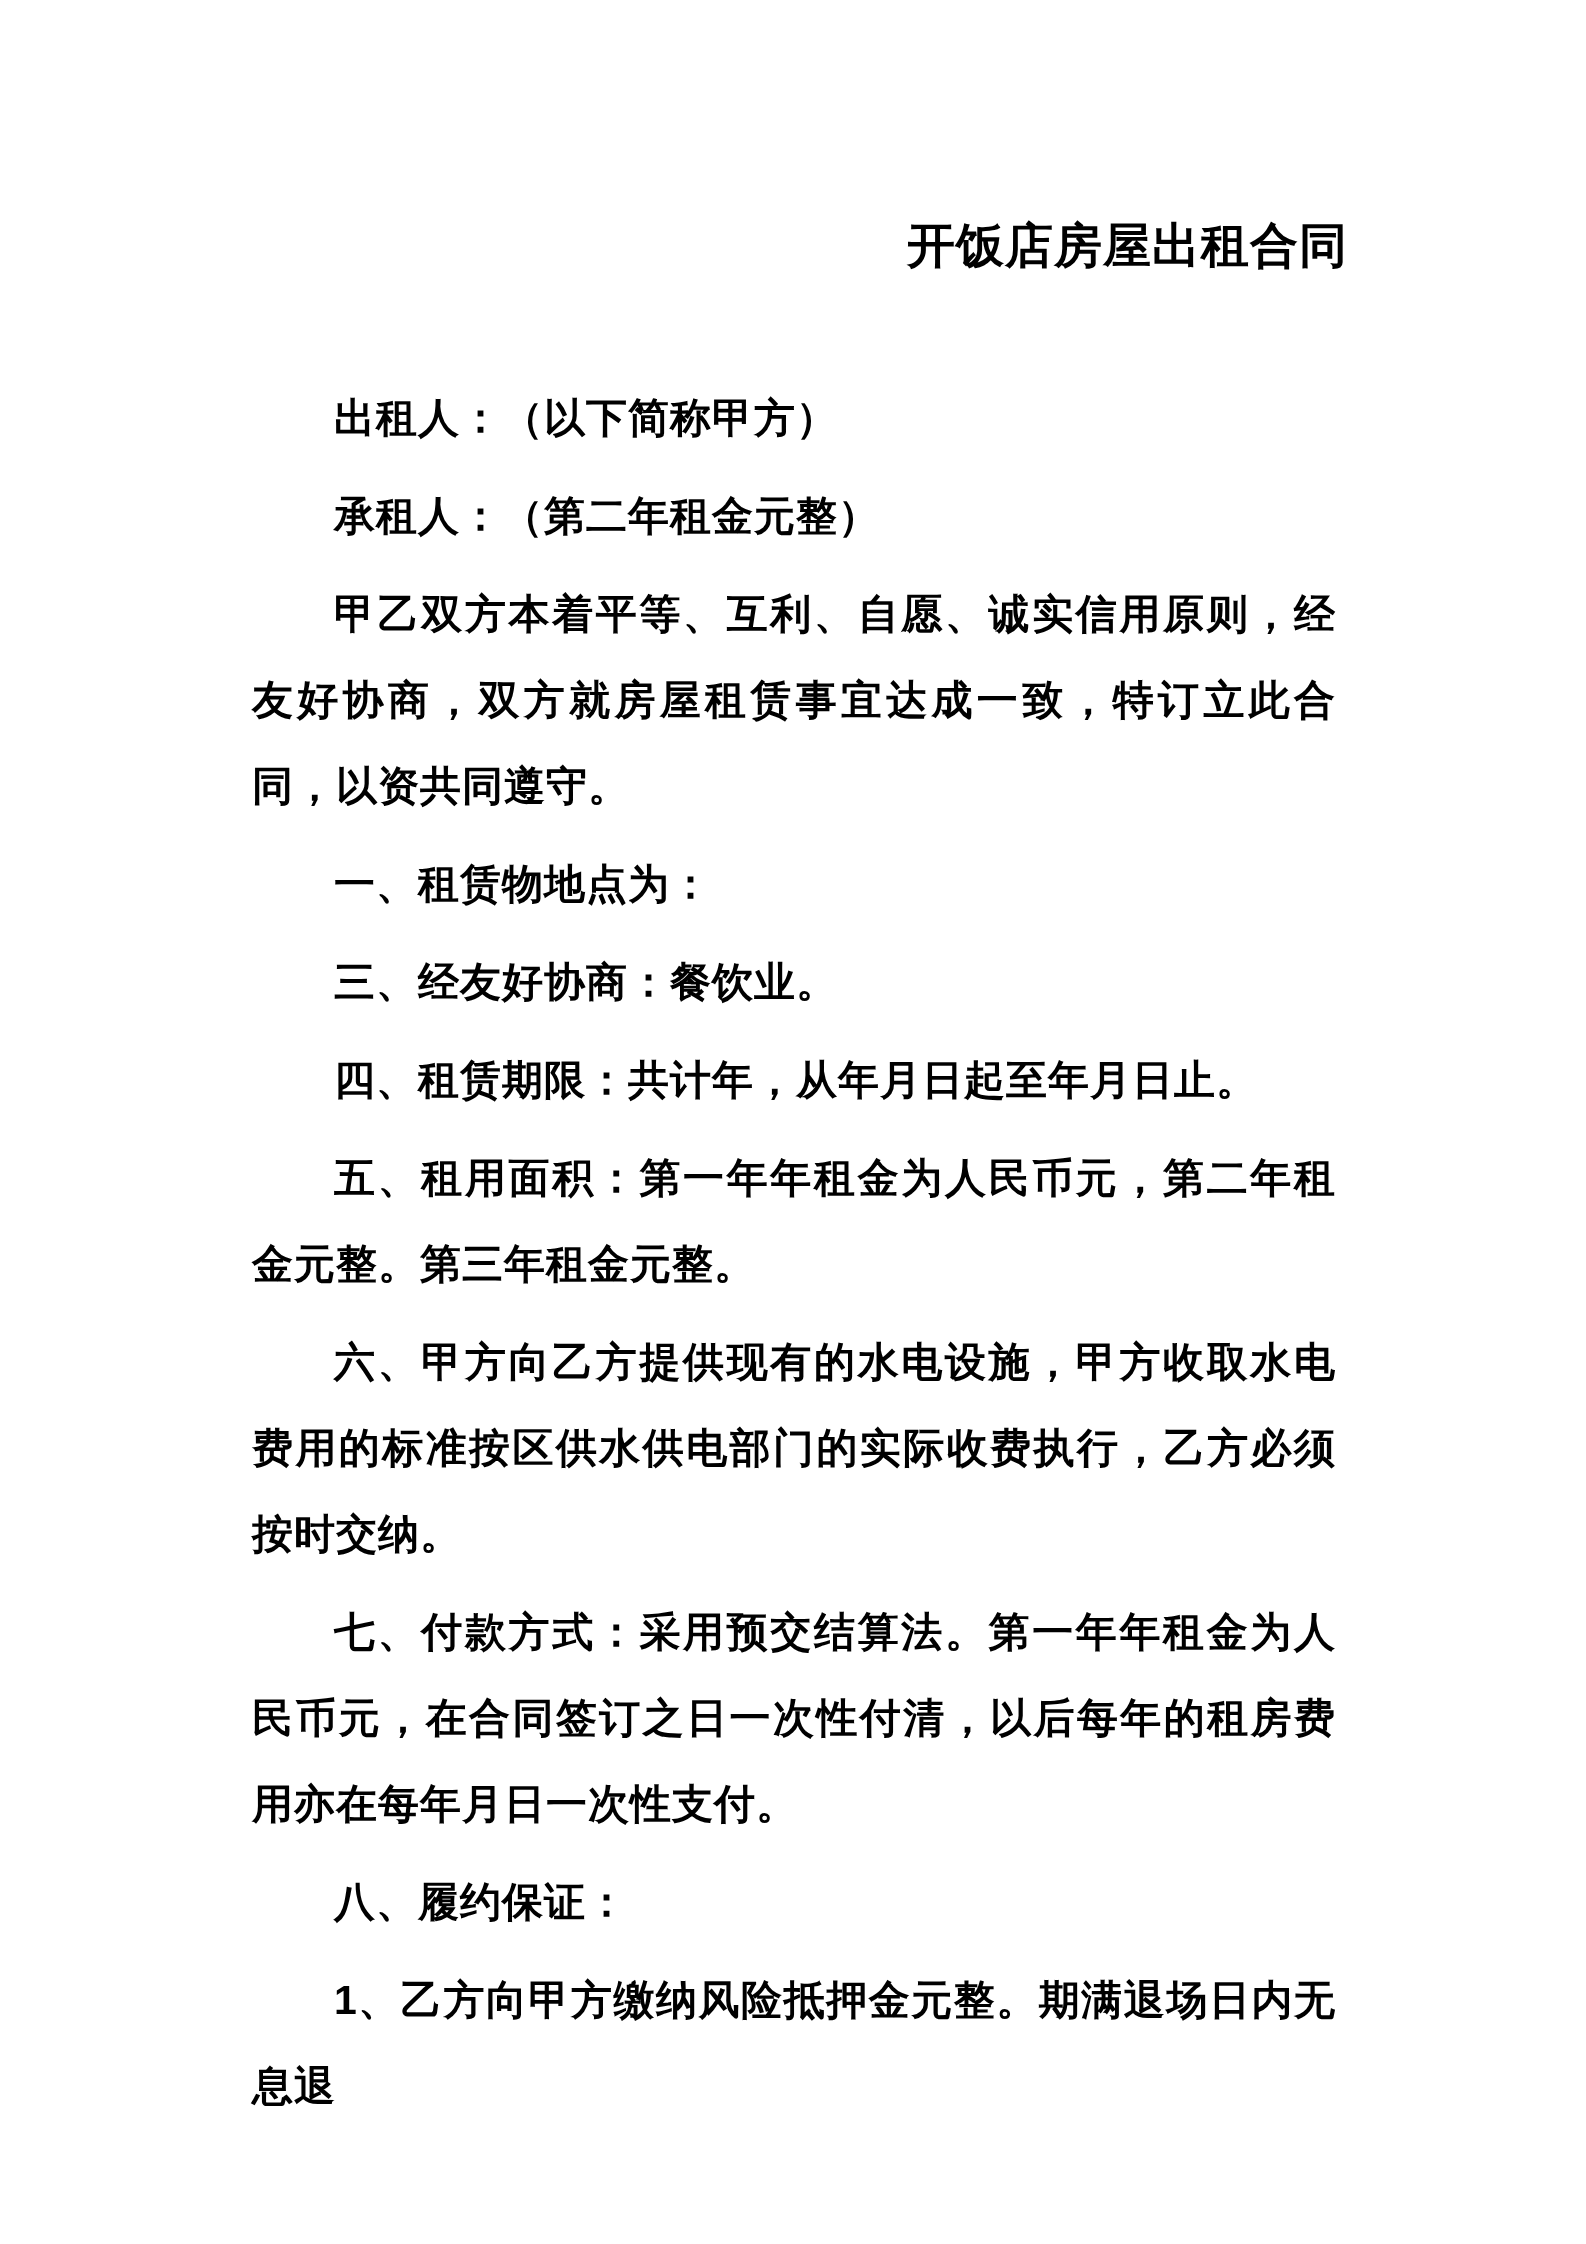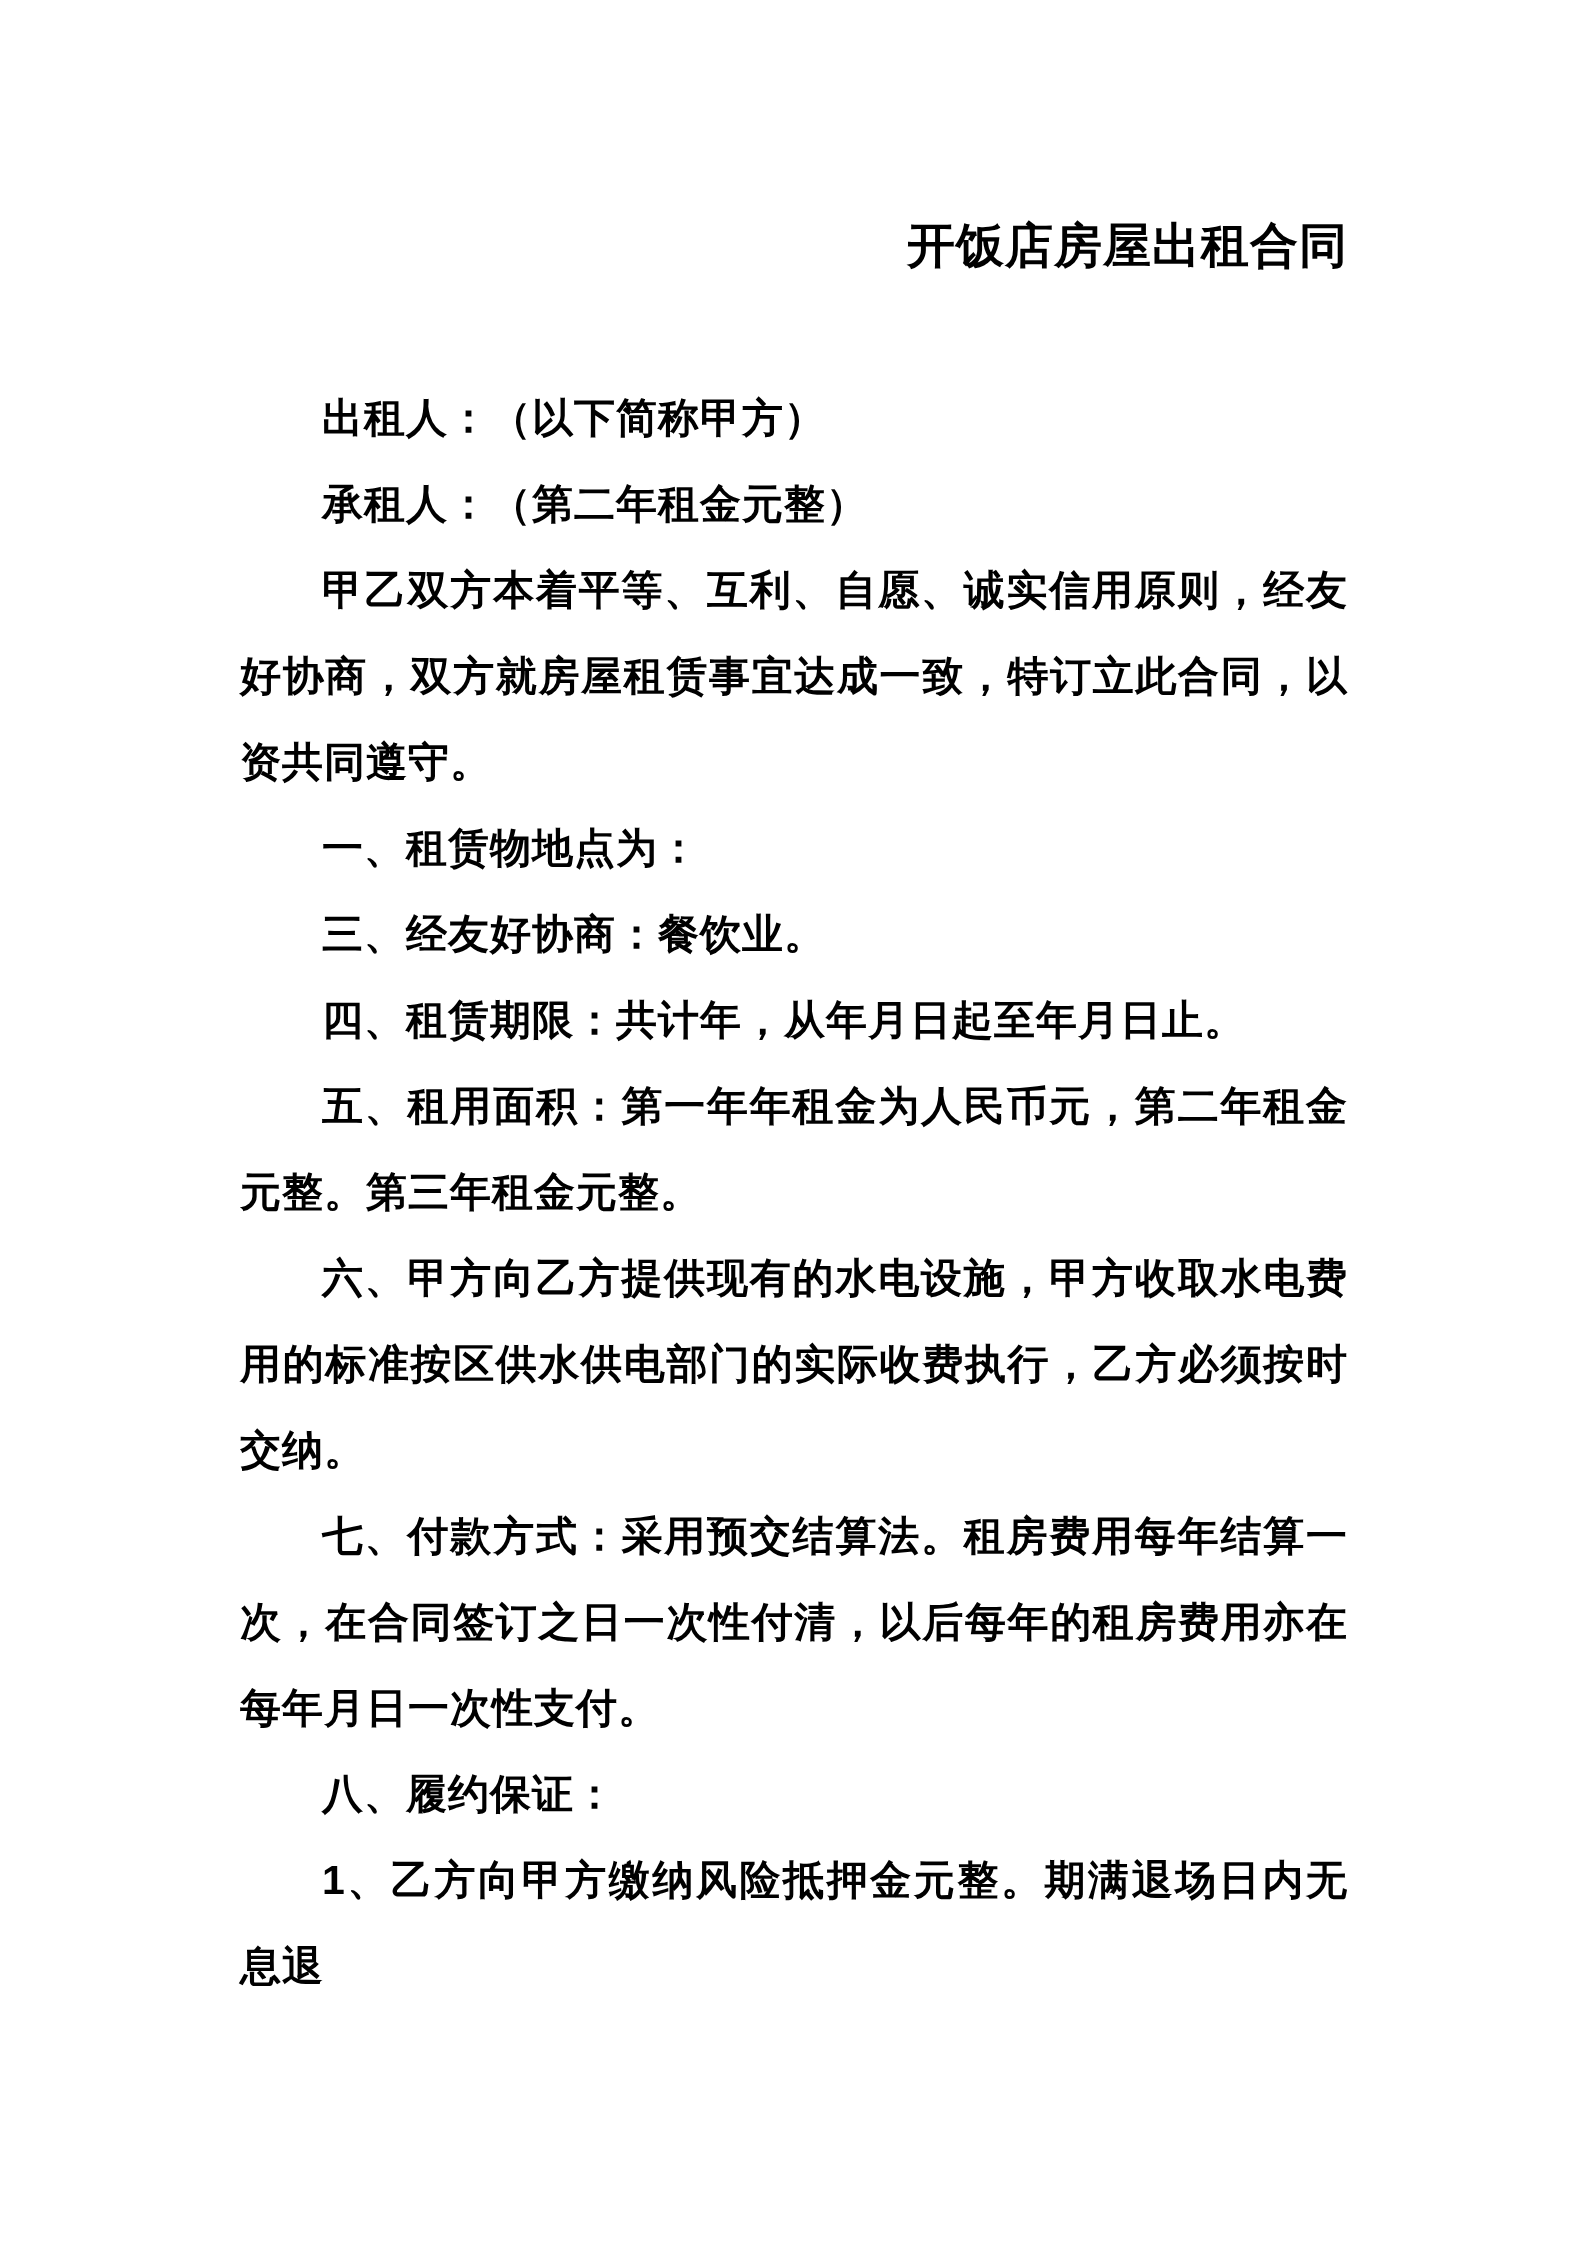--- a/index.html
+++ b/index.html
@@ -21,21 +21,21 @@
   }
   .title {
     margin: 0 0 98px 0;
     font-size: 48px;
     line-height: 62px;
     text-align: right;
     font-weight: bold;
     letter-spacing: 1px;
   }
   .para {
-    margin: 0;
+    margin: 12px;
     font-size: 41px;
     line-height: 86px;
     text-indent: 2em;
     text-align: justify;
     letter-spacing: 1px;
     word-break: break-all;
   }
 </style>
 </head>
 <body>
@@ -53,18 +53,18 @@
 
 
   <p class="para">三、经友好协商：餐饮业。</p>
 
   <p class="para">四、租赁期限：共计年，从年月日起至年月日止。</p>
 
   <p class="para">五、租用面积：第一年年租金为人民币元，第二年租金元整。第三年租金元整。</p>
 
   <p class="para">六、甲方向乙方提供现有的水电设施，甲方收取水电费用的标准按区供水供电部门的实际收费执行，乙方必须按时交纳。</p>
 
-  <p class="para">七、付款方式：采用预交结算法。租房费用每年结算一次，在合同签订之日一次性付清，以后每年的租房费用亦在每年月日一次性支付。</p>
+  <p class="para">七、付款方式：采用预交结算法。第一年年租金为人民币元，在合同签订之日一次性付清，以后每年的租房费用亦在每年月日一次性支付。</p>
 
   <p class="para">八、履约保证：</p>
 
   <p class="para">1、乙方向甲方缴纳风险抵押金元整。期满退场日内无息退</p>
 </div>
 
 </body></html>

